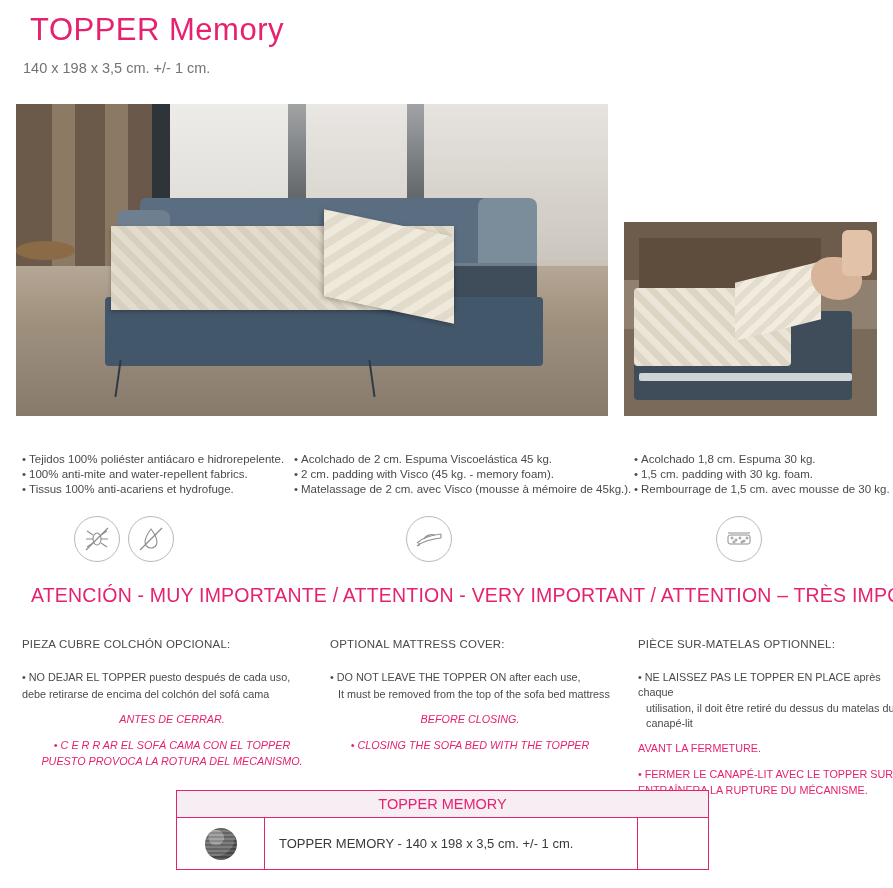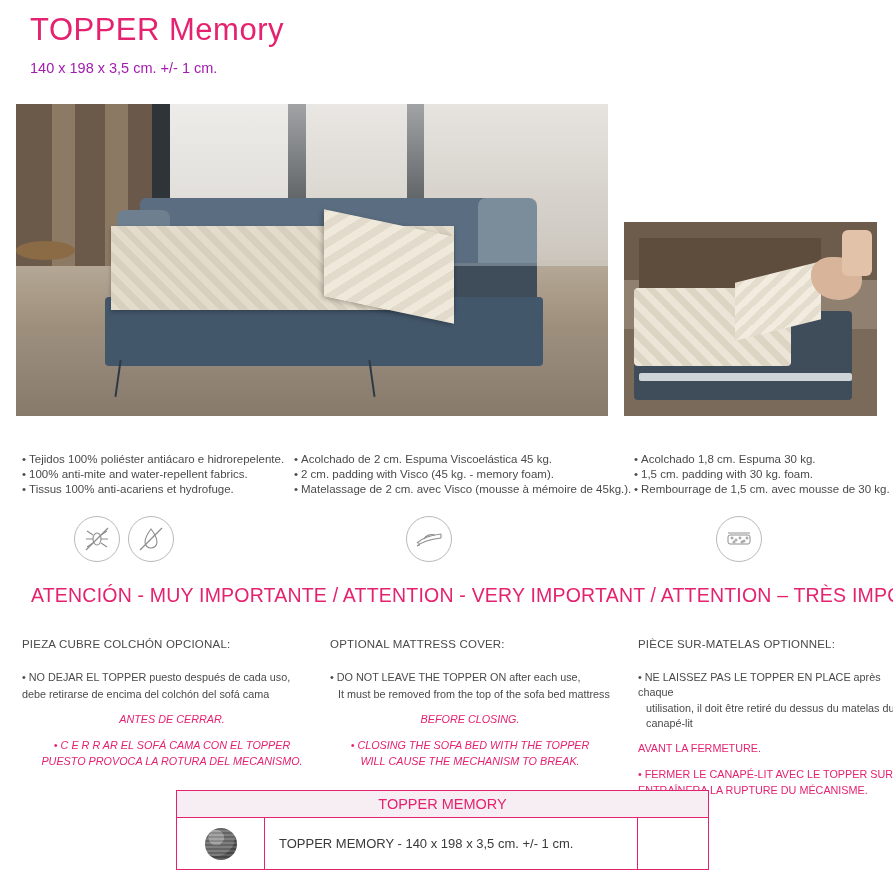--- a/index.html
+++ b/index.html
@@ -20,23 +20,23 @@
     position: absolute;
     left: 30px; top: 12px;
     font-size: 31px;
     color: #e5226f;
     letter-spacing: 0.5px;
     font-weight: 400;
     white-space: nowrap;
   }
   .subtitle {
     position: absolute;
-    left: 30px; top: 60px;
+    left: 23px; top: 60px;
     font-size: 14.5px;
-    color: #a21caf;
+    color: #737373;
     white-space: nowrap;
   }
 
   
   .photo-main {
     position: absolute;
     left: 16px; top: 104px;
     width: 592px; height: 312px;
     overflow: hidden;
     background: #cfc8c0;
@@ -380,21 +380,20 @@
   </div>
 
   <div class="warn w2">
     <div class="warn-title">OPTIONAL MATTRESS COVER:</div>
     <p>• DO NOT LEAVE THE TOPPER ON after each use,</p>
     <p class="ind">It must be removed from the top of the sofa bed mattress</p>
     <div class="gap"></div>
     <p class="pink center">BEFORE  CLOSING.</p>
     <div class="gap"></div>
     <p class="pink center">• CLOSING THE SOFA BED WITH THE TOPPER</p>
-    <p class="pink center">WILL CAUSE THE MECHANISM TO BREAK.</p>
   </div>
 
   <div class="warn w3">
     <div class="warn-title">PIÈCE SUR-MATELAS OPTIONNEL:</div>
     <p>• NE LAISSEZ PAS LE TOPPER EN PLACE après chaque</p>
     <p class="ind">utilisation, il doit être retiré du dessus du matelas du canapé-lit</p>
     <div class="gap"></div>
     <p class="pink">AVANT LA FERMETURE.</p>
     <div class="gap"></div>
     <p class="pink">• FERMER LE  CANAPÉ-LIT AVEC LE TOPPER SUR</p>

